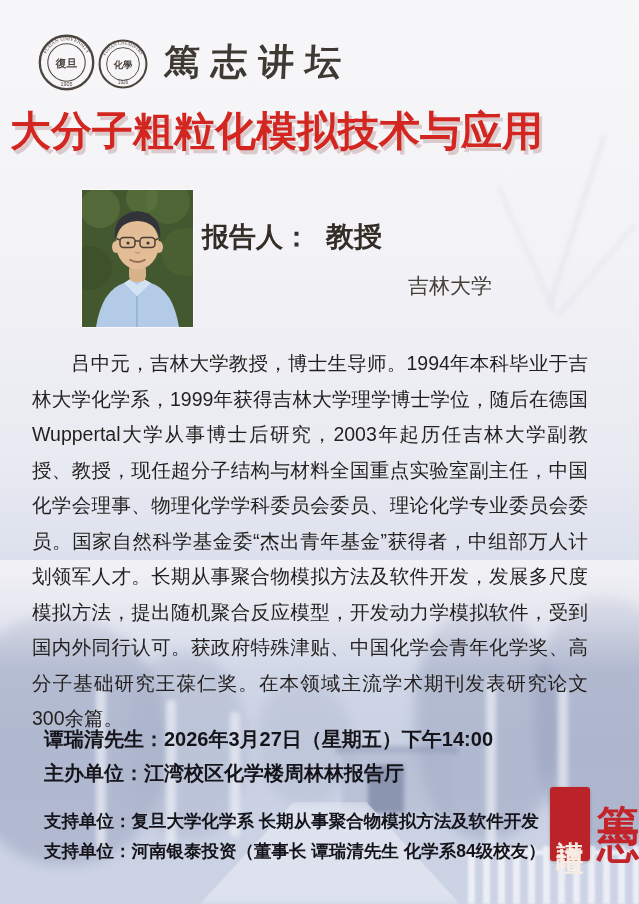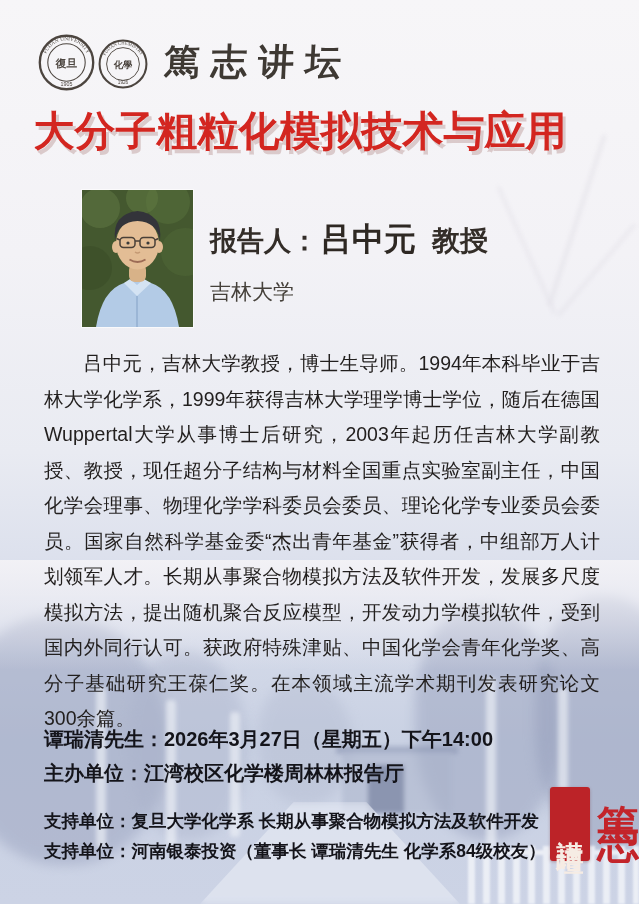--- a/index.html
+++ b/index.html
@@ -35,35 +35,35 @@
   .branches i:nth-child(2){ left:70px;  top:60px; width:3px; height:140px; transform:rotate(-24deg);}
   .branches i:nth-child(3){ left:140px; top:90px; width:3px; height:120px; transform:rotate(40deg);}
   
   .header{ position:absolute; left:38px; top:34px; display:flex; align-items:center; z-index:3;}
   .seal{ flex:none; }
   .seal.s1{ width:57px; height:57px; }
   .seal.s2{ width:50px; height:50px; margin-left:3px; margin-top:3px;}
   .forum-name{ margin-left:16px; font-family:"DejaVu Serif", serif; font-weight:bold; font-size:36px;
     color:#3e3933; letter-spacing:11px; transform:skewX(-3deg); white-space:nowrap;}
   
-  .title{ position:absolute; left:0; top:104px; width:600px; text-align:center; z-index:3;
+  .title{ position:absolute; left:0; top:104px; width:600px; z-index:3;
     font-size:41px; font-weight:900; color:#d32620; letter-spacing:0px;
-    text-shadow:3px 4px 0 rgba(186,150,148,.45);}
+    text-shadow:3px 4px 0 rgba(186,150,148,.45);padding-left:10px;}
   
   .photo{ position:absolute; left:82px; top:190px; width:111px; height:137px; z-index:3;
     box-shadow:0 0 0 1px rgba(255,255,255,.6);}
   .photo svg{ display:block; width:100%; height:100%;}
-  .speaker-info{ position:absolute; left:210px; top:218px; width:300px; z-index:3;}
+  .speaker-info{ position:absolute; left:202px; top:218px; width:300px; z-index:3;}
   .name-row{ display:flex; align-items:baseline; white-space:nowrap;}
   .sp-label{ font-size:27px; font-weight:800; color:#332d28;}
   .sp-name{ font-size:32px; font-weight:900; color:#2e2823; margin-left:2px;}
   .sp-rank{ font-size:28px; font-weight:800; color:#332d28; margin-left:16px;}
-  .sp-affil{ margin-top:16px; width:290px; text-align:left; font-size:21px; color:#45403a;}
+  .sp-affil{ margin-top:16px; width:290px; text-align:right; font-size:21px; color:#45403a;}
   
-  .bio{ position:absolute; left:44px; top:346px; width:556px; z-index:3;
+  .bio{ position:absolute; left:32px; top:346px; width:556px; z-index:3;
     font-size:19.5px; line-height:35.5px; color:#221f1e; text-align:justify; text-indent:2em;}
   
   .schedule{ position:absolute; left:44px; top:722px; z-index:3; font-size:20px; font-weight:700; color:#14141a; line-height:34px;}
   .orgs{ position:absolute; left:44px; top:806px; z-index:3; font-size:17.5px; font-weight:700; color:#14141a; line-height:30px;}
   .schedule .line span, .orgs .line span{ white-space:nowrap;}
   
   .stamps{ position:absolute; left:550px; top:772px; display:flex; z-index:3;}
   .stamp-solid{ margin-top:15px; width:40px; height:74px; background:#bc2328; border-radius:3px;
     color:#f6ece4; font-family:"DejaVu Serif", serif; font-weight:bold; font-size:27px;
     writing-mode:vertical-rl; text-orientation:upright; letter-spacing:5px; text-align:center;
@@ -151,21 +151,20 @@
         <line x1="73" y1="50" x2="76.5" y2="48.5"></line>
       </g>
       <path d="M53,62 Q55.5,64 58,62" stroke="#c49a74" stroke-width="1.4" fill="none"></path>
       <path d="M47.5,69.5 Q55.5,74.5 63.5,69.5" stroke="#9c6b55" stroke-width="1.8" fill="none"></path>
     </svg>
   </div>
 
   <div class="speaker-info">
     <div class="name-row">
       <span class="sp-label">报告人：</span>
-      <span class="sp-name">吕中元</span>
       <span class="sp-rank">教授</span>
     </div>
     <div class="sp-affil">吉林大学</div>
   </div>
 
   <p class="bio">吕中元，吉林大学教授，博士生导师。1994年本科毕业于吉林大学化学系，1999年获得吉林大学理学博士学位，随后在德国Wuppertal大学从事博士后研究，2003年起历任吉林大学副教授、教授，现任超分子结构与材料全国重点实验室副主任，中国化学会理事、物理化学学科委员会委员、理论化学专业委员会委员。国家自然科学基金委“杰出青年基金”获得者，中组部万人计划领军人才。长期从事聚合物模拟方法及软件开发，发展多尺度模拟方法，提出随机聚合反应模型，开发动力学模拟软件，受到国内外同行认可。获政府特殊津贴、中国化学会青年化学奖、高分子基础研究王葆仁奖。在本领域主流学术期刊发表研究论文300余篇。</p>
 
   <div class="schedule">
     <div class="line">
       <span>谭瑞清先生：</span><span>2026年3月27日（星期五）下午14:00</span>

